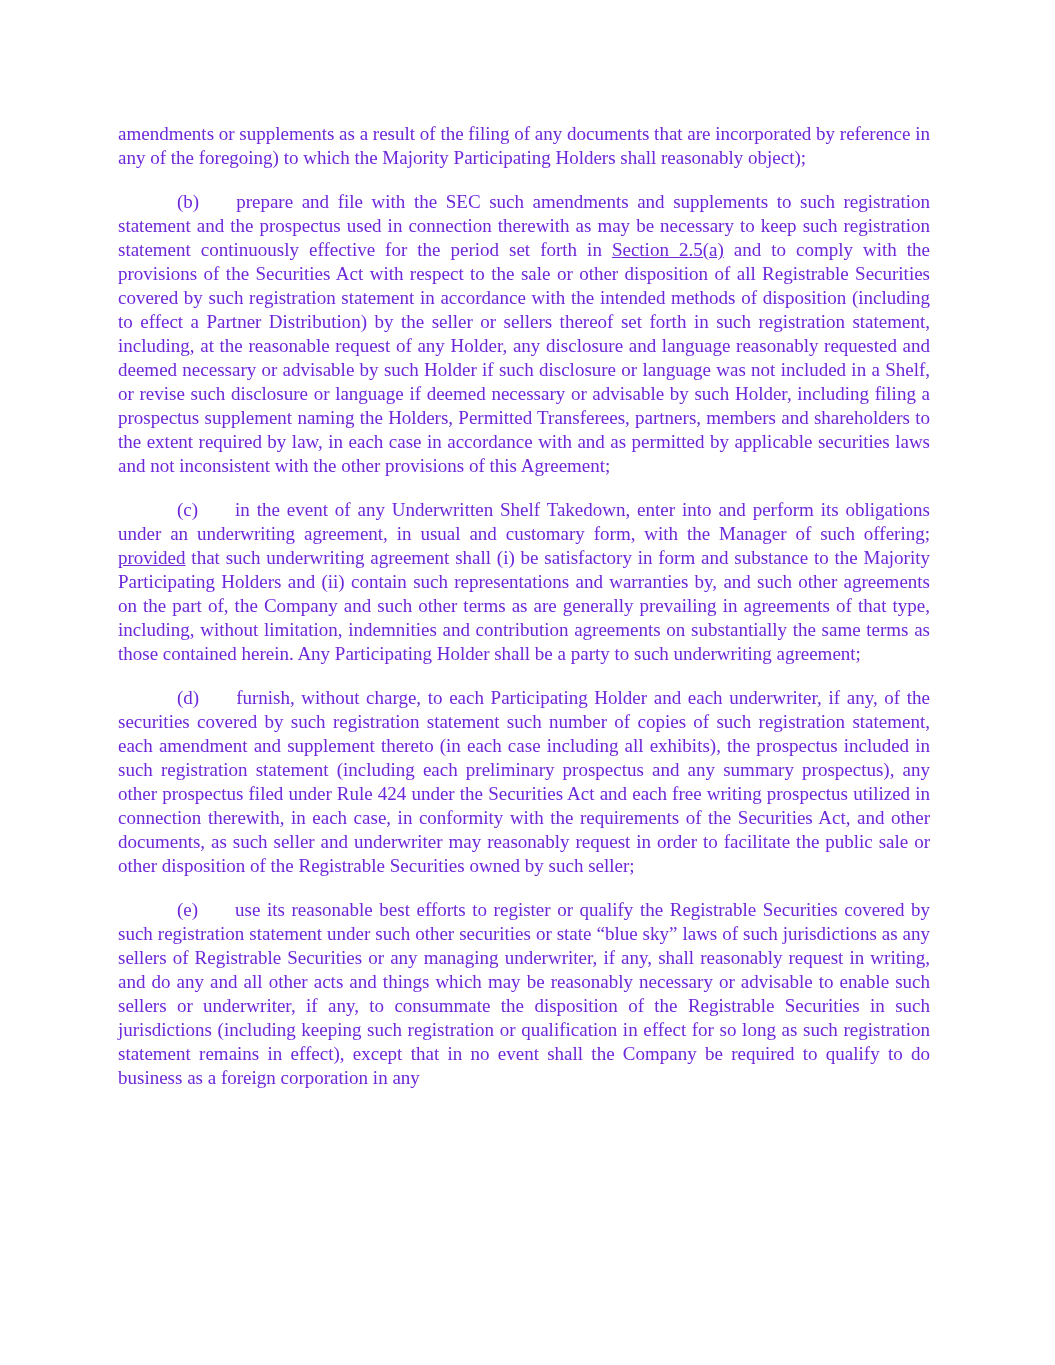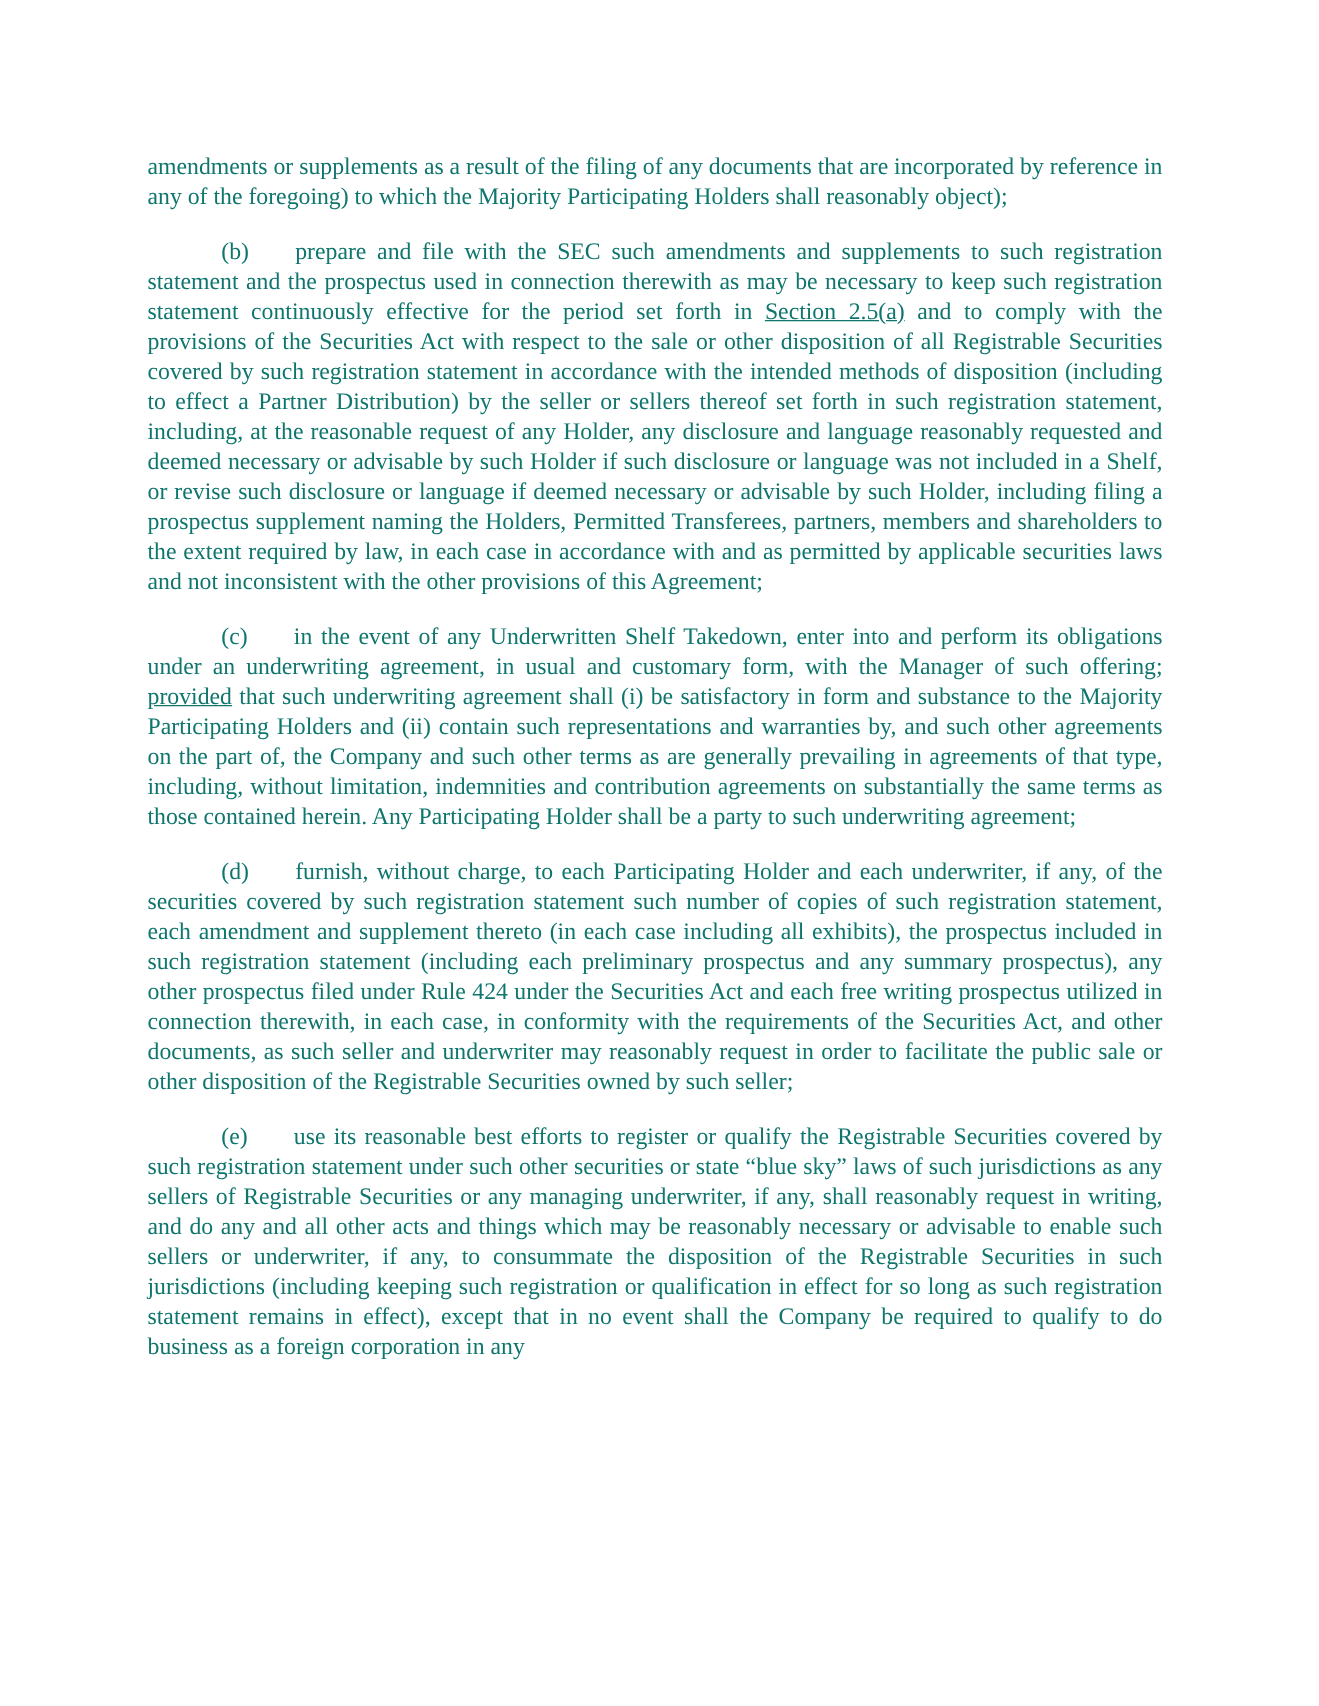--- a/index.html
+++ b/index.html
@@ -5,21 +5,21 @@
   html, body {
     margin: 0;
     padding: 0;
     background: #ffffff;
   }
   .page {
     position: relative;
     width: 1055px;
     height: 1155px;
     background: #ffffff;
-    color: #0f766e;
+    color: #6d28d9;
     font-family: "Liberation Serif", serif;
     overflow: hidden;
   }
   .doc-body {
     position: absolute;
     top: 122px;
     left: 118px;
     width: 812px;
     font-size: 19px;
     line-height: 24px;

